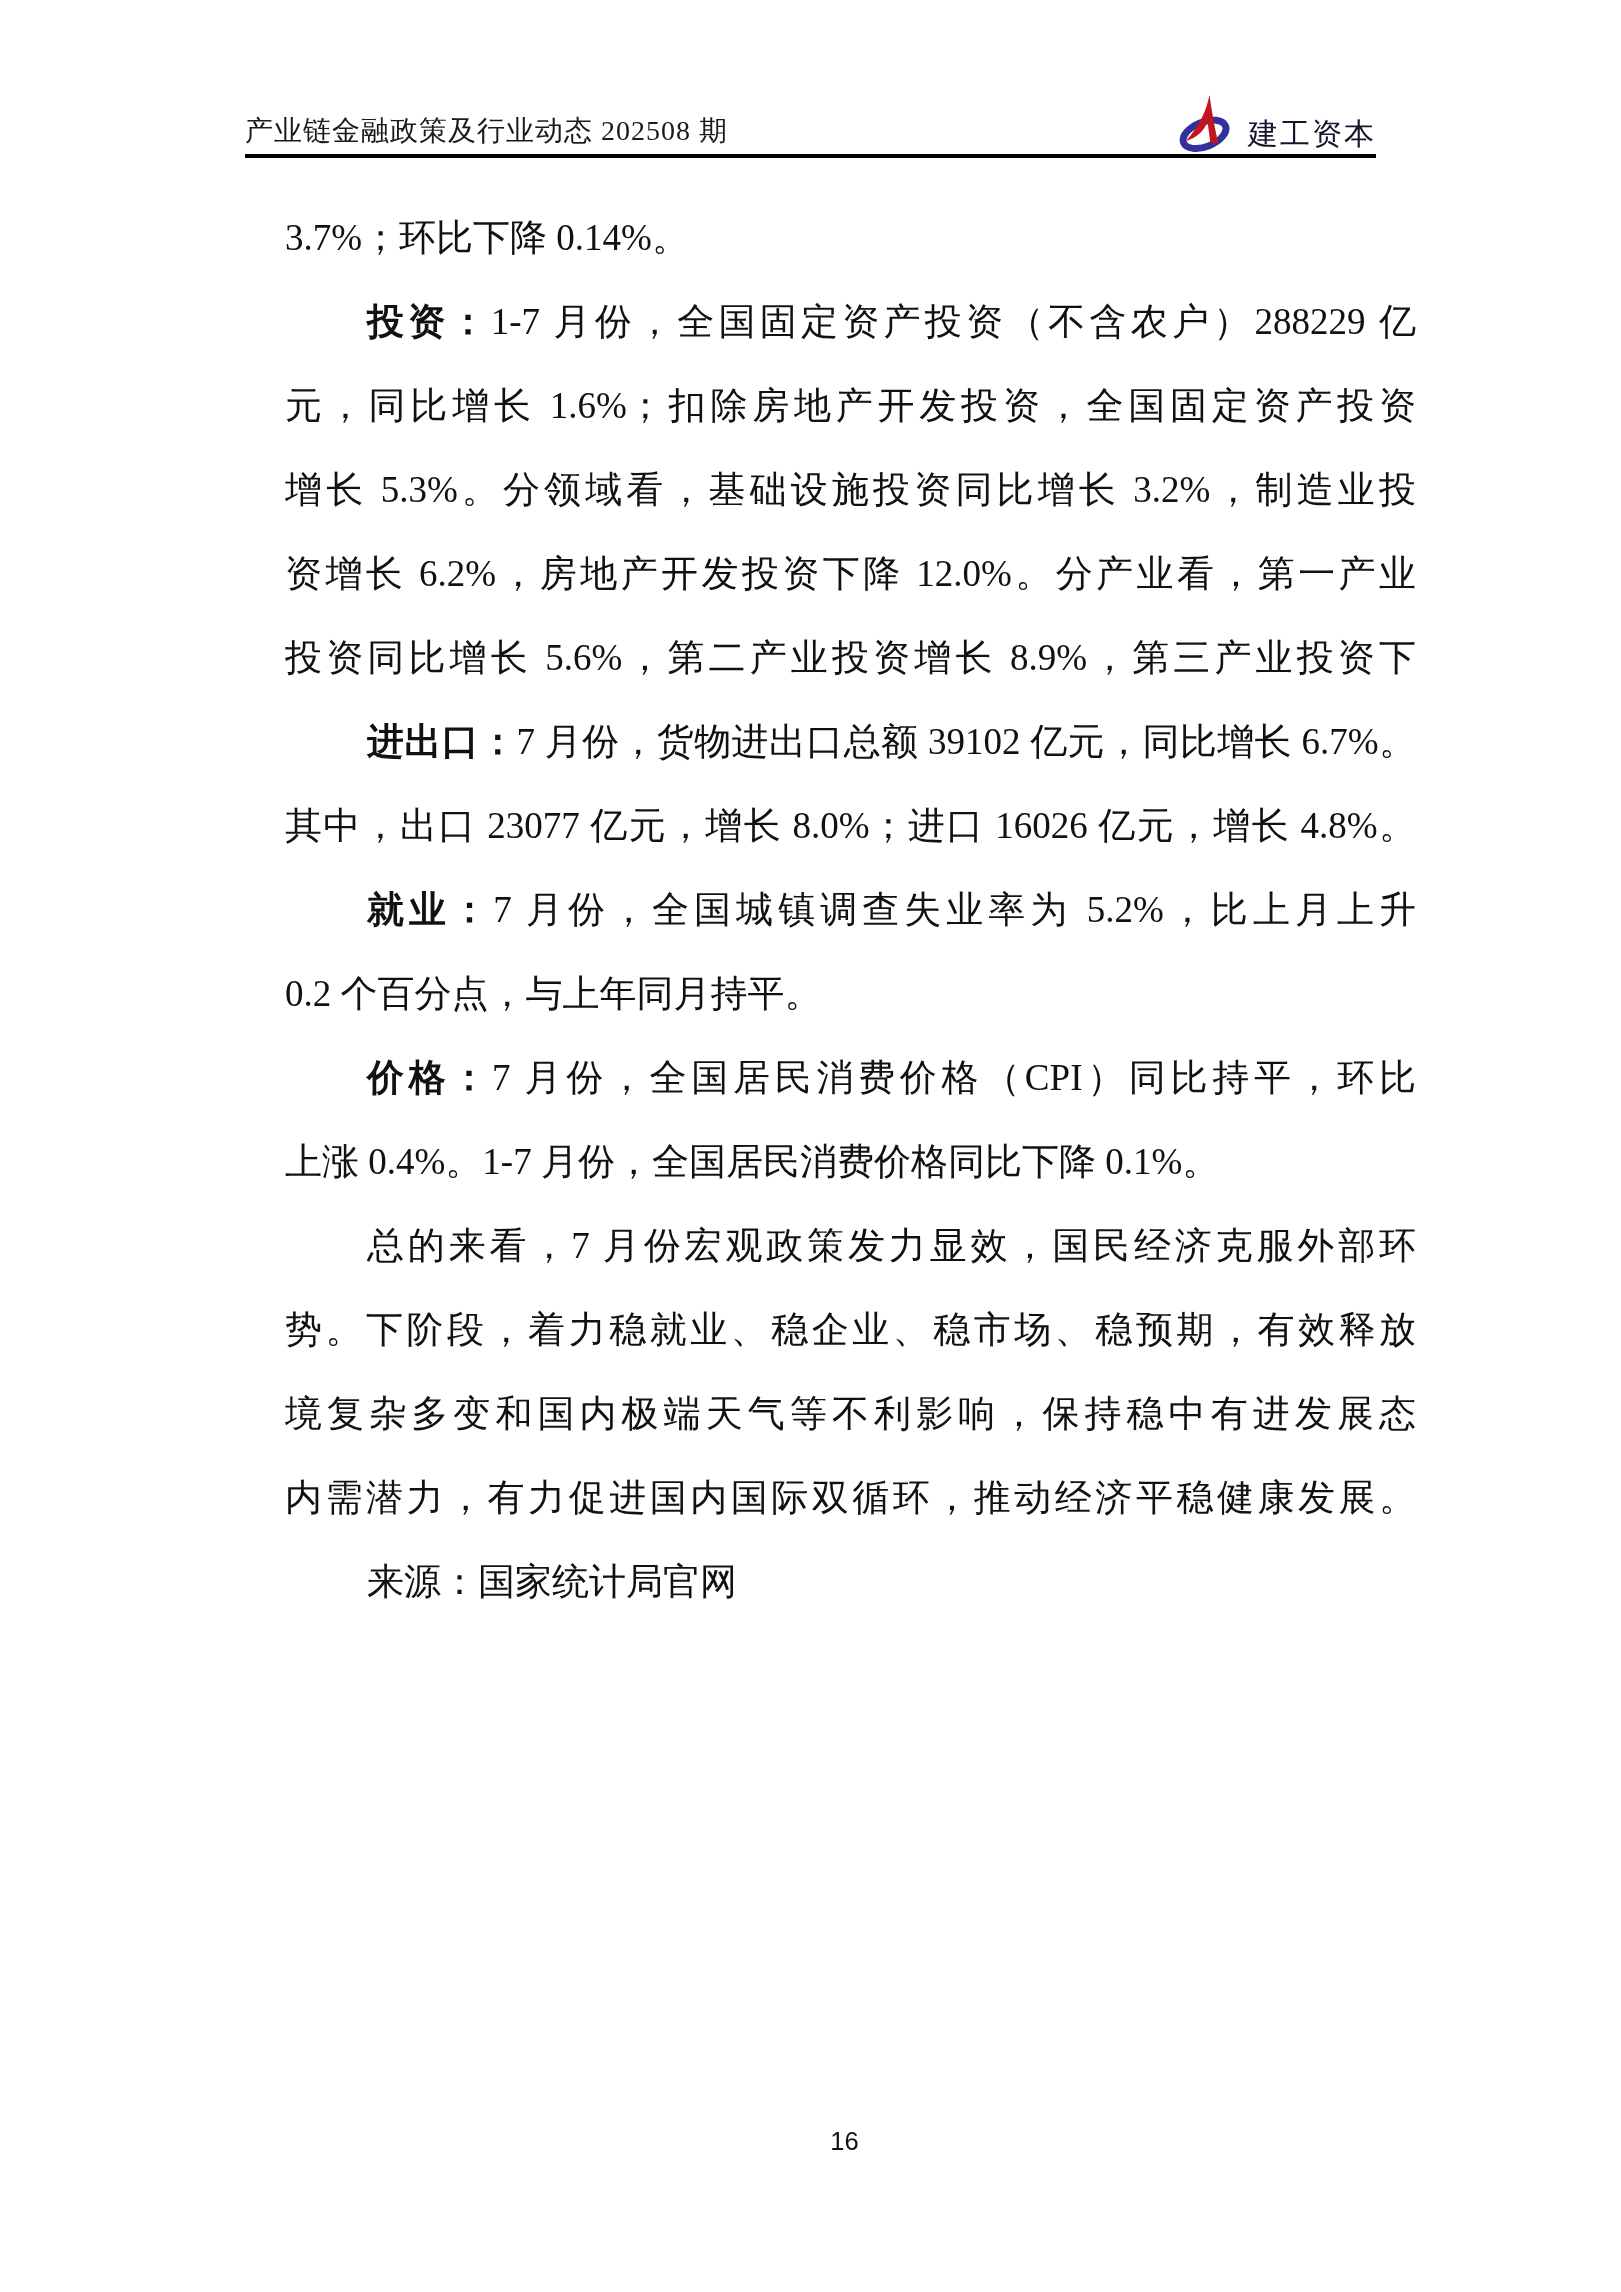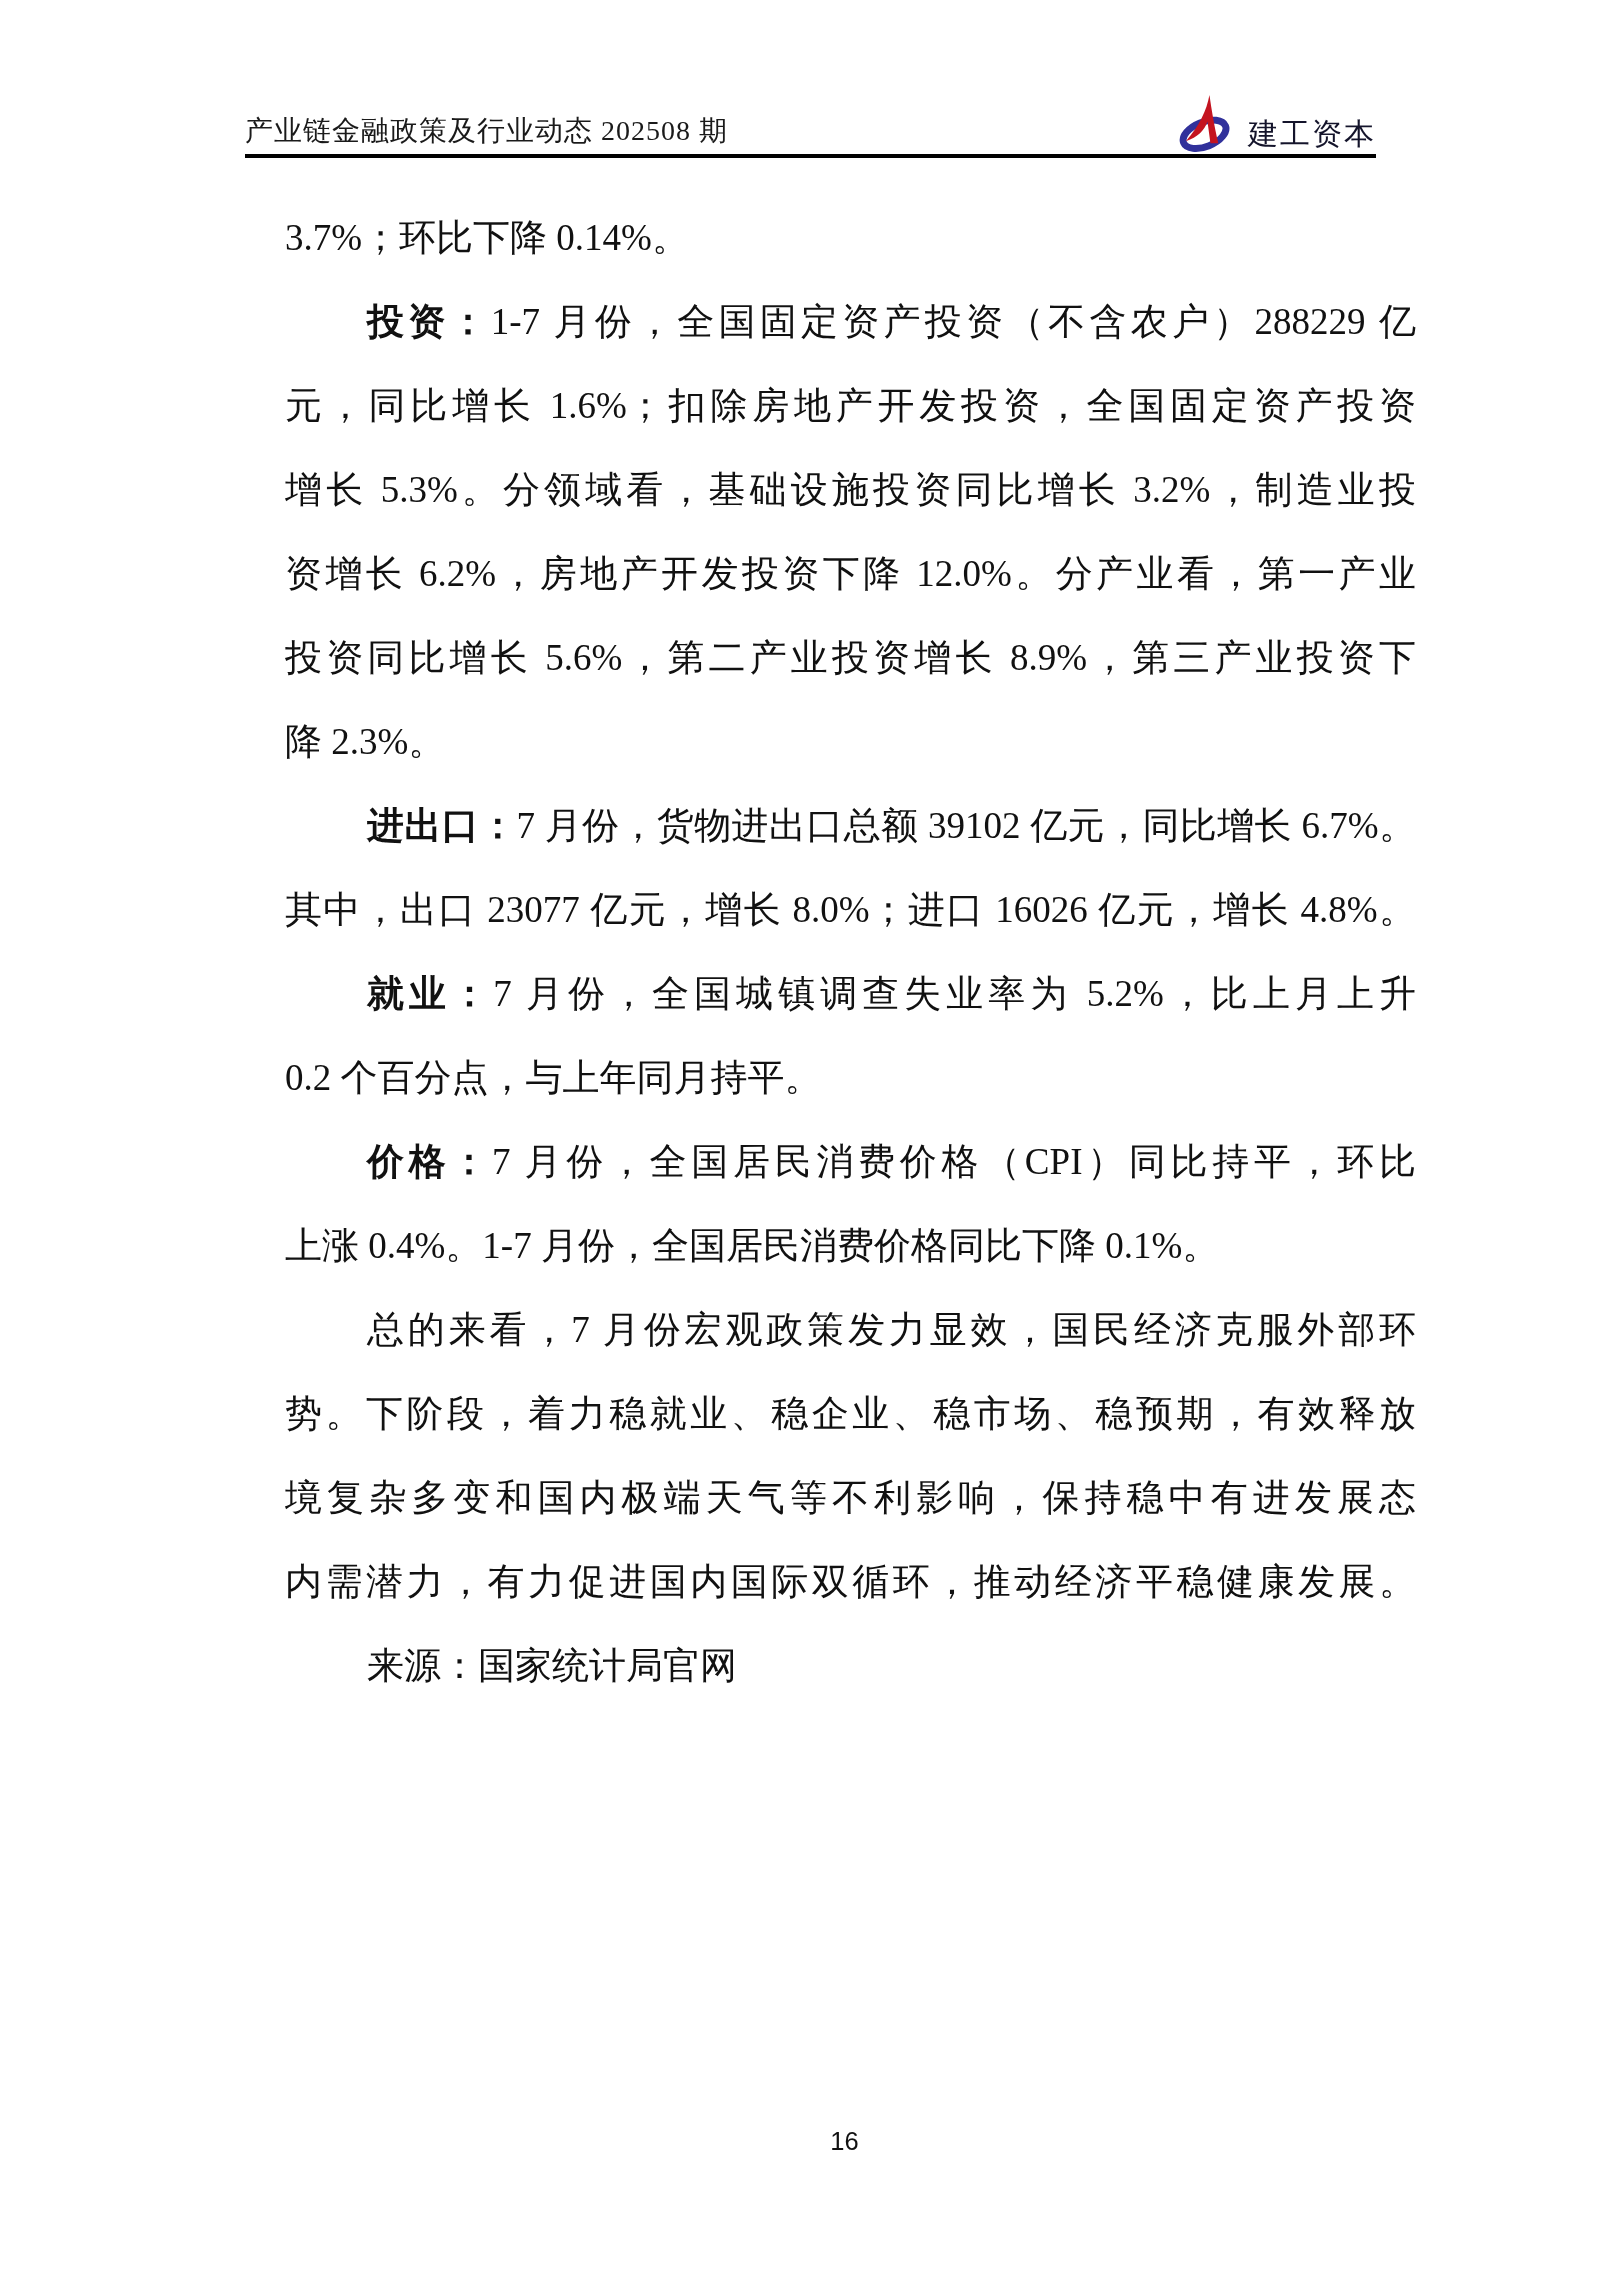--- a/index.html
+++ b/index.html
@@ -77,21 +77,20 @@
     <div class="line indent stretch"><b class="lead">投资：</b><span>1-7 月份，全国固定资产投资（不含农户）288229 亿</span></div>
 
     <div class="line stretch">元，同比增长 1.6%；扣除房地产开发投资，全国固定资产投资</div>
 
     <div class="line stretch">增长 5.3%。分领域看，基础设施投资同比增长 3.2%，制造业投</div>
 
     <div class="line stretch">资增长 6.2%，房地产开发投资下降 12.0%。分产业看，第一产业</div>
 
     <div class="line stretch">投资同比增长 5.6%，第二产业投资增长 8.9%，第三产业投资下</div>
 
-    <div class="line">降 2.3%。</div>
 
     <div class="line indent stretch"><b class="lead">进出口：</b><span>7 月份，货物进出口总额 39102 亿元，同比增长 6.7%。</span></div>
 
     <div class="line stretch">其中，出口 23077 亿元，增长 8.0%；进口 16026 亿元，增长 4.8%。</div>
 
     <div class="line indent stretch"><b class="lead">就业：</b><span>7 月份，全国城镇调查失业率为 5.2%，比上月上升</span></div>
 
     <div class="line">0.2 个百分点，与上年同月持平。</div>
 
     <div class="line indent stretch"><b class="lead">价格：</b><span>7 月份，全国居民消费价格（CPI）同比持平，环比</span></div>

